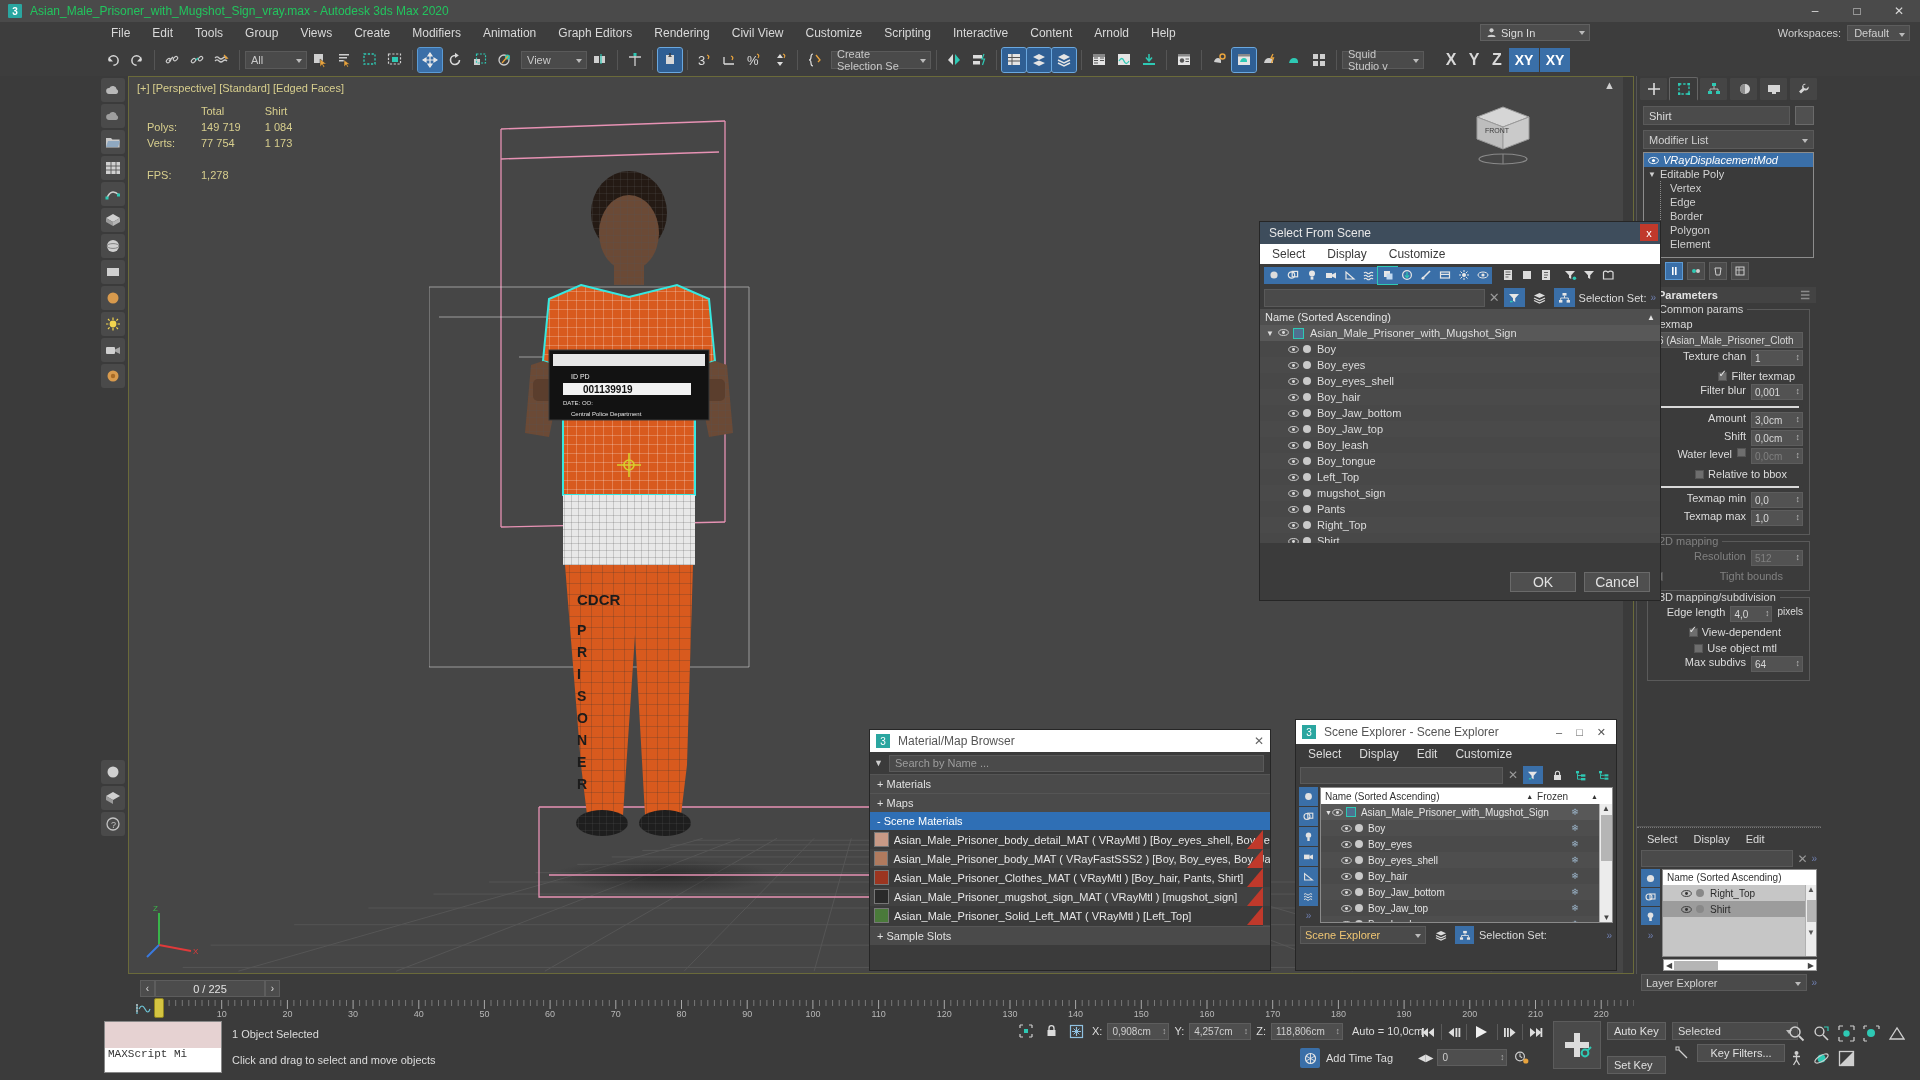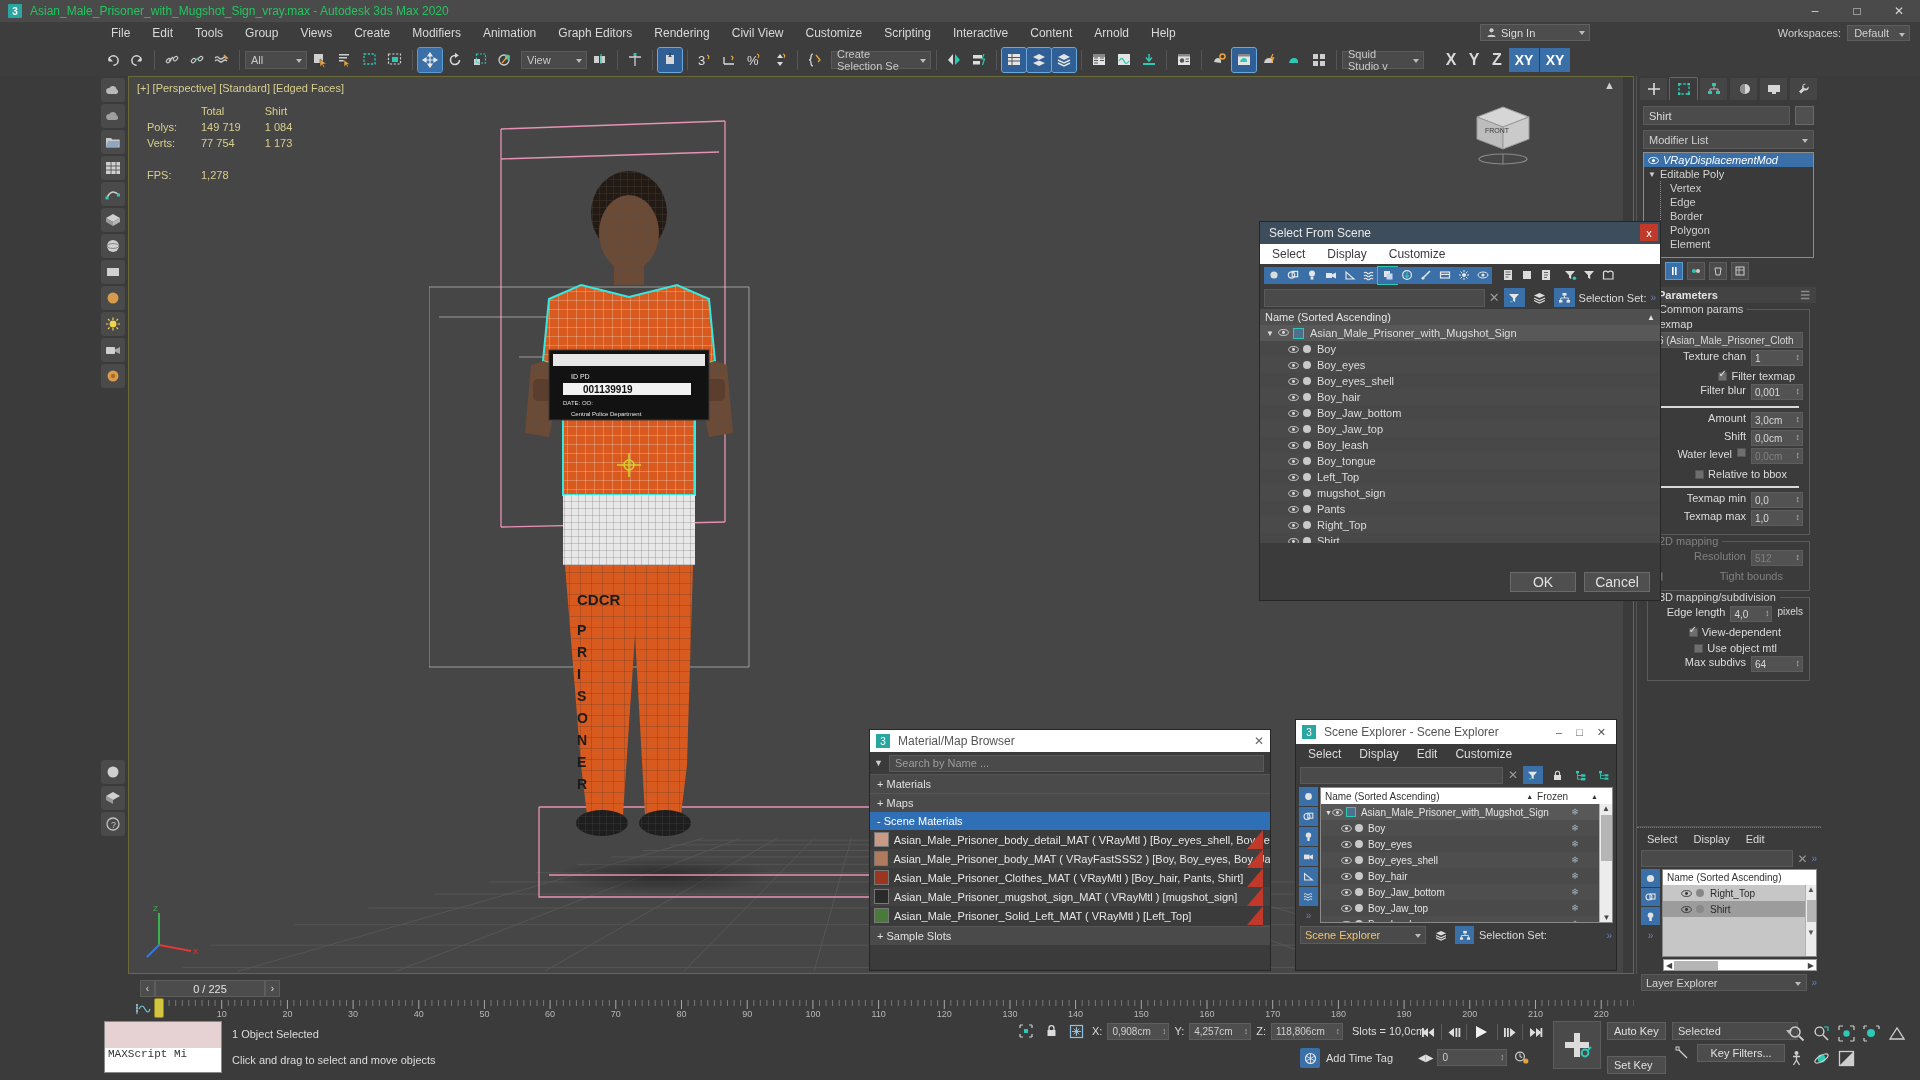--- a/index.html
+++ b/index.html
@@ -1815,21 +1815,21 @@
             <path d="M7.5 3 V12 M3 7.5 H12" stroke="#8fc0e0" stroke-width="1.2"></path>
             <path d="M4.6 4.6 L10.4 10.4 M10.4 4.6 L4.6 10.4" stroke="#8fc0e0" stroke-width="1"></path>
           </svg>
         </span>
       <span>X:</span>
       <span class="cspin">0,908cm</span>
       <span>Y:</span>
       <span class="cspin">4,257cm</span>
       <span>Z:</span>
       <span class="cspin" style="width:72px;">118,806cm</span>
-      <span style="margin-left:4px;">Slots = 10,0cm</span>
+      <span style="margin-left:4px;">Auto = 10,0cm</span>
     </div>
     <div style="position:absolute;left:1300px;top:30px;display:flex;align-items:center;gap:6px;">
       <span style="width:20px;height:20px;background:#3a6fa8;display:flex;align-items:center;justify-content:center;border-radius:2px;">
           <svg width="13" height="13" viewBox="0 0 13 13">
             <circle cx="6.5" cy="6.5" r="5" fill="none" stroke="#e6e6e6" stroke-width="1.2"></circle>
             <path d="M6.5 1.5 L6.5 11.5 M2 4 L11 9 M2 9 L11 4" stroke="#e6e6e6" stroke-width=".9"></path>
           </svg>
         </span>
       <span style="font-size:11px;color:#dcdcdc;">Add Time Tag</span>
     </div>

